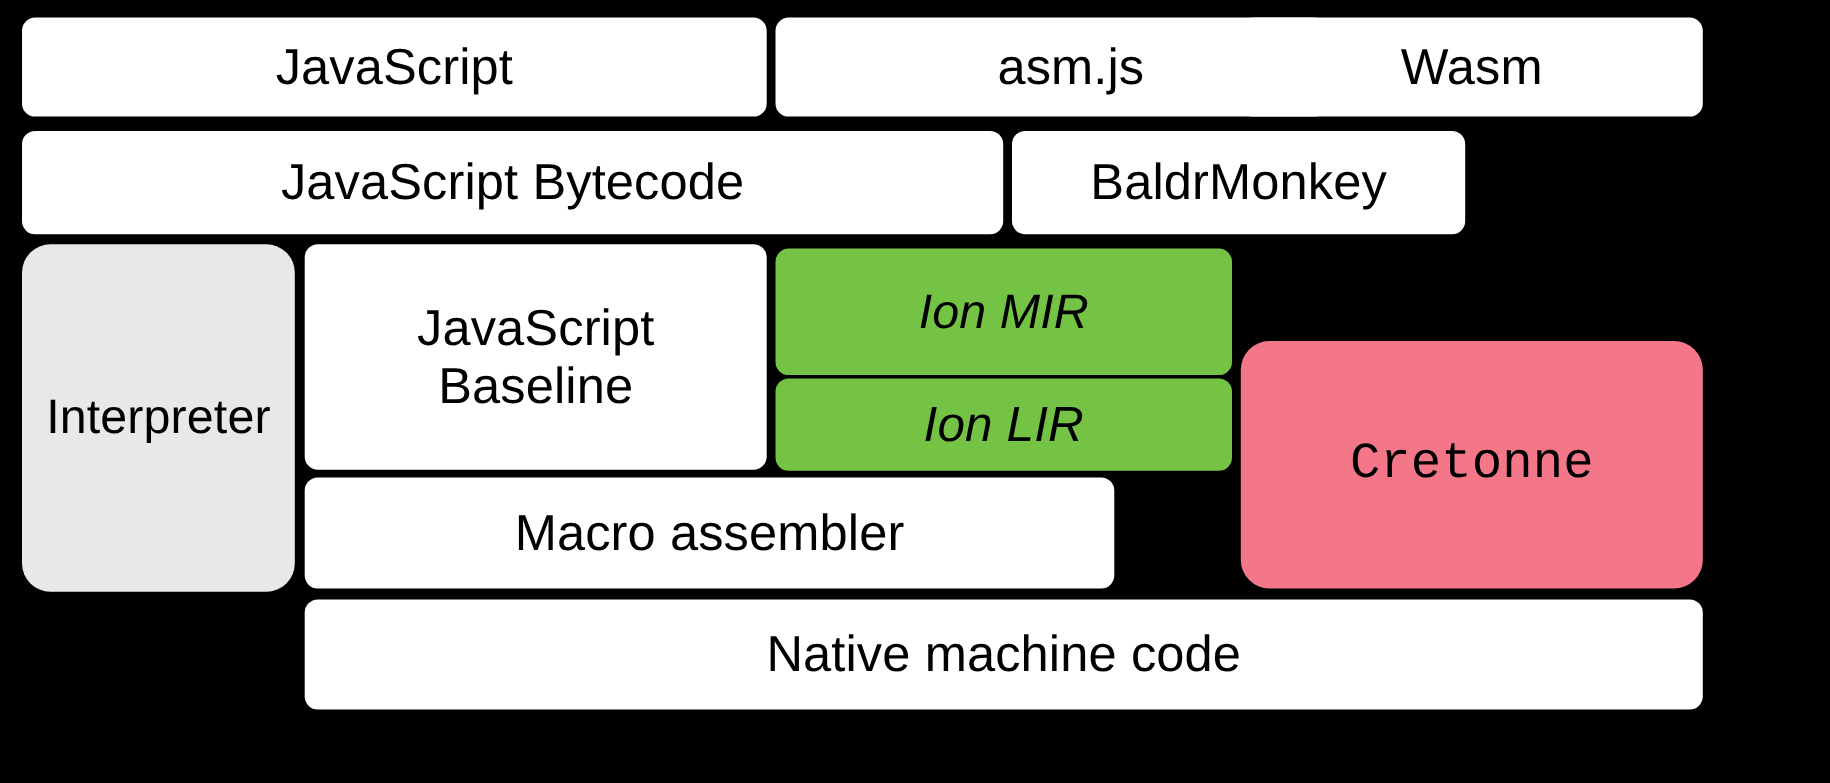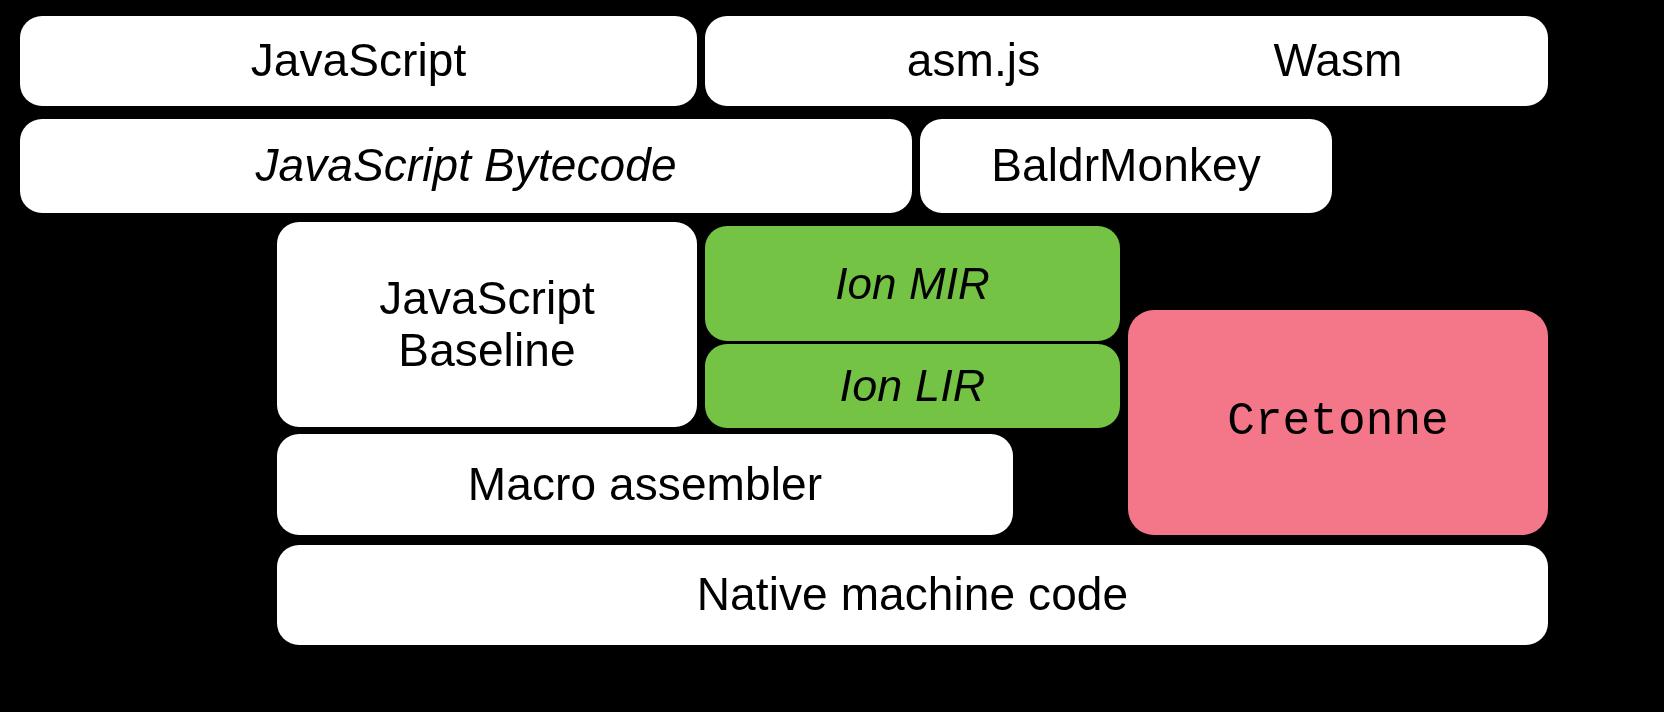--- a/index.html
+++ b/index.html
@@ -11,21 +11,21 @@
     position: relative;
     width: 1664px;
     height: 712px;
     background: #000000;
     overflow: hidden;
     font-family: "Liberation Sans", sans-serif;
   }
   .box {
     position: absolute;
     box-sizing: border-box;
-    border-radius: 22px;
+    border-radius: 12px;
     display: flex;
     align-items: center;
     justify-content: center;
     text-align: center;
     color: #000000;
     line-height: 1.12;
     white-space: pre-line;
     font-weight: 400;
     letter-spacing: 0.1px;
   }
@@ -33,21 +33,21 @@
   .fill-gray  { background: #e8e8e8; }
   .fill-green { background: #74c344; font-style: italic; }
   .fill-pink  { background: #f47789; }
 
   
   .b-javascript    { left: 20px;   top: 16px;  width: 677px; height: 90px;  font-size: 46px; }
   .b-asmjs         { left: 705px;  top: 16px;  width: 501px; height: 90px;  font-size: 46px; padding-left: 36px; }
   .b-wasm          { left: 1128px; top: 16px;  width: 420px; height: 90px;  font-size: 46px; }
 
   
-  .b-jsbytecode    { left: 20px;   top: 119px; width: 892px; height: 94px;  font-size: 46px; font-style: italic; }
+  .b-jsbytecode    { left: 20px;   top: 119px; width: 892px; height: 94px;  font-size: 46px; }
   .b-baldrmonkey   { left: 920px;  top: 119px; width: 412px; height: 94px;  font-size: 46px; }
 
   
   .b-interpreter   { left: 20px;   top: 222px; width: 248px; height: 316px; font-size: 44px; border-radius: 26px; }
   .b-jsbaseline    { left: 277px;  top: 222px; width: 420px; height: 205px; font-size: 46px; }
   .b-ionmir        { left: 705px;  top: 226px; width: 415px; height: 115px; font-size: 44px; }
   .b-ionlir        { left: 705px;  top: 344px; width: 415px; height: 84px;  font-size: 45px; }
   .b-cretonne      { left: 1128px; top: 310px; width: 420px; height: 225px; font-size: 46px; border-radius: 26px; font-family: Liberation Mono, monospace; }
 
   
@@ -64,20 +64,21 @@
   <div class="box fill-white b-javascript">JavaScript</div>
 
   <div class="box fill-white b-asmjs">asm.js</div>
 
   <div class="box fill-white b-wasm">Wasm</div>
 
   <div class="box fill-white b-jsbytecode">JavaScript Bytecode</div>
 
   <div class="box fill-white b-baldrmonkey">BaldrMonkey</div>
 
+  <div class="box fill-gray b-interpreter">Interpreter</div>
 
   <div class="box fill-white b-jsbaseline">JavaScript
 Baseline</div>
 
   <div class="box fill-green b-ionmir">Ion MIR</div>
 
   <div class="box fill-green b-ionlir">Ion LIR</div>
 
   <div class="box fill-pink b-cretonne">Cretonne</div>
 

